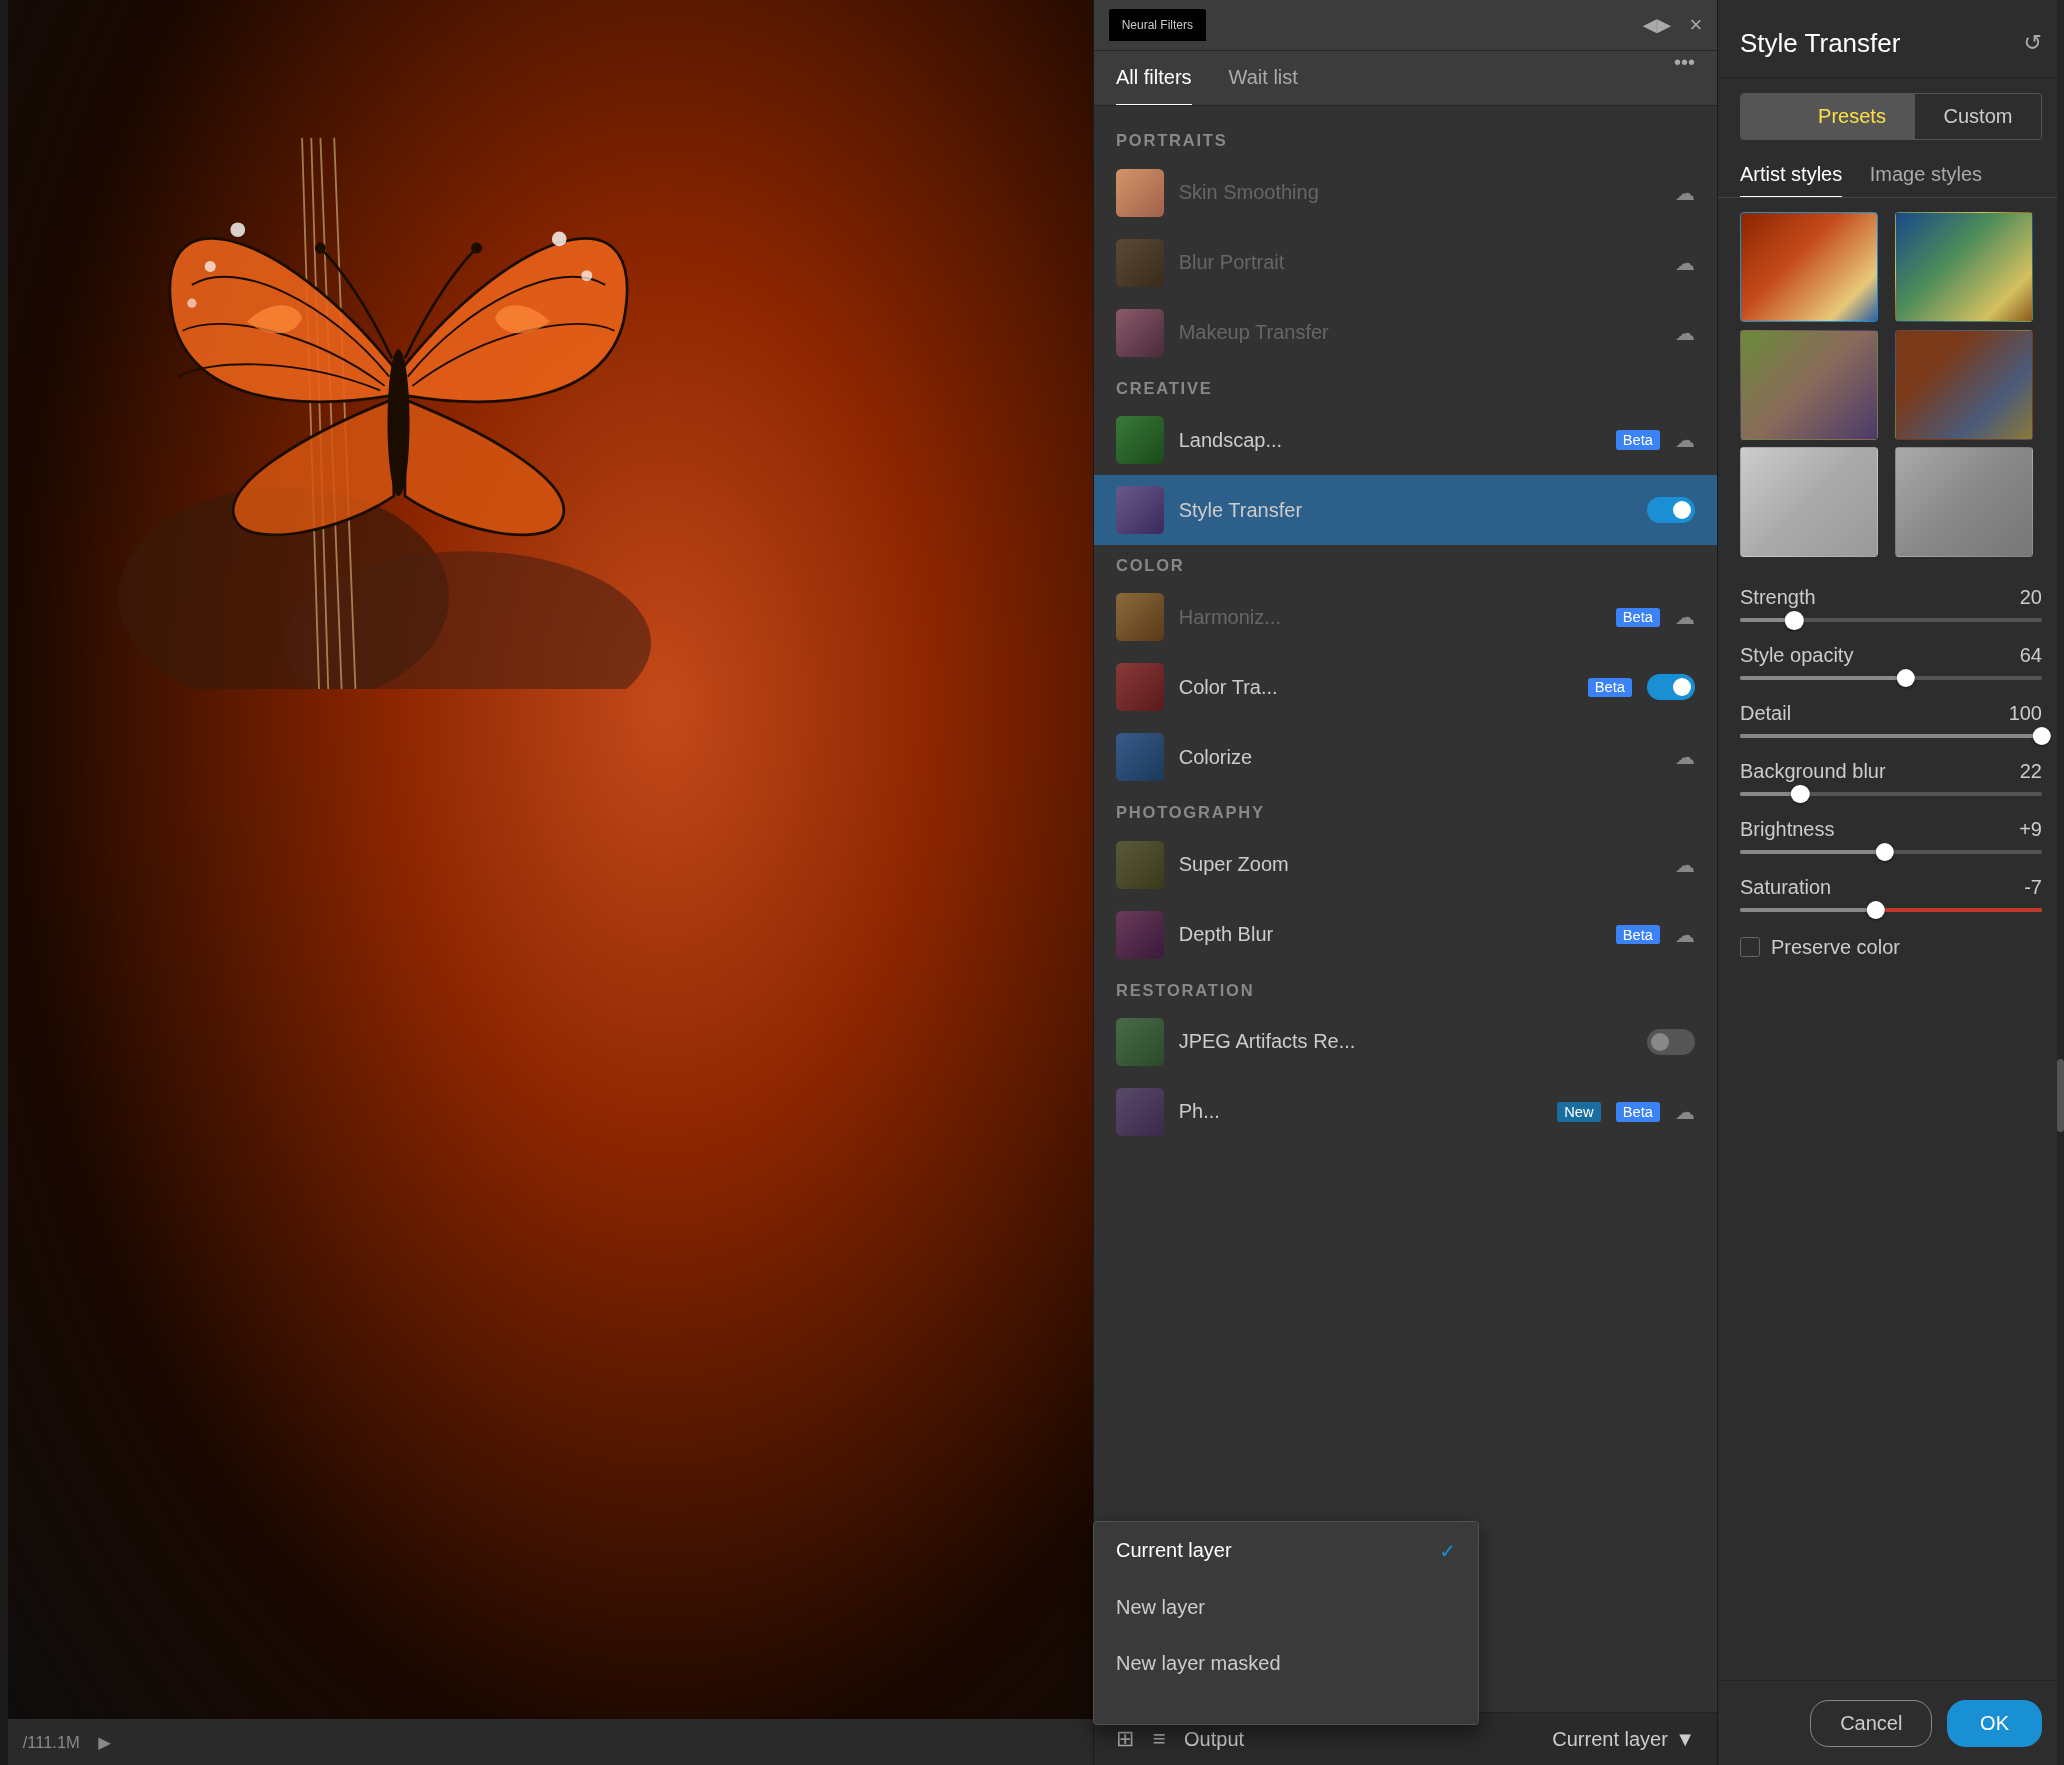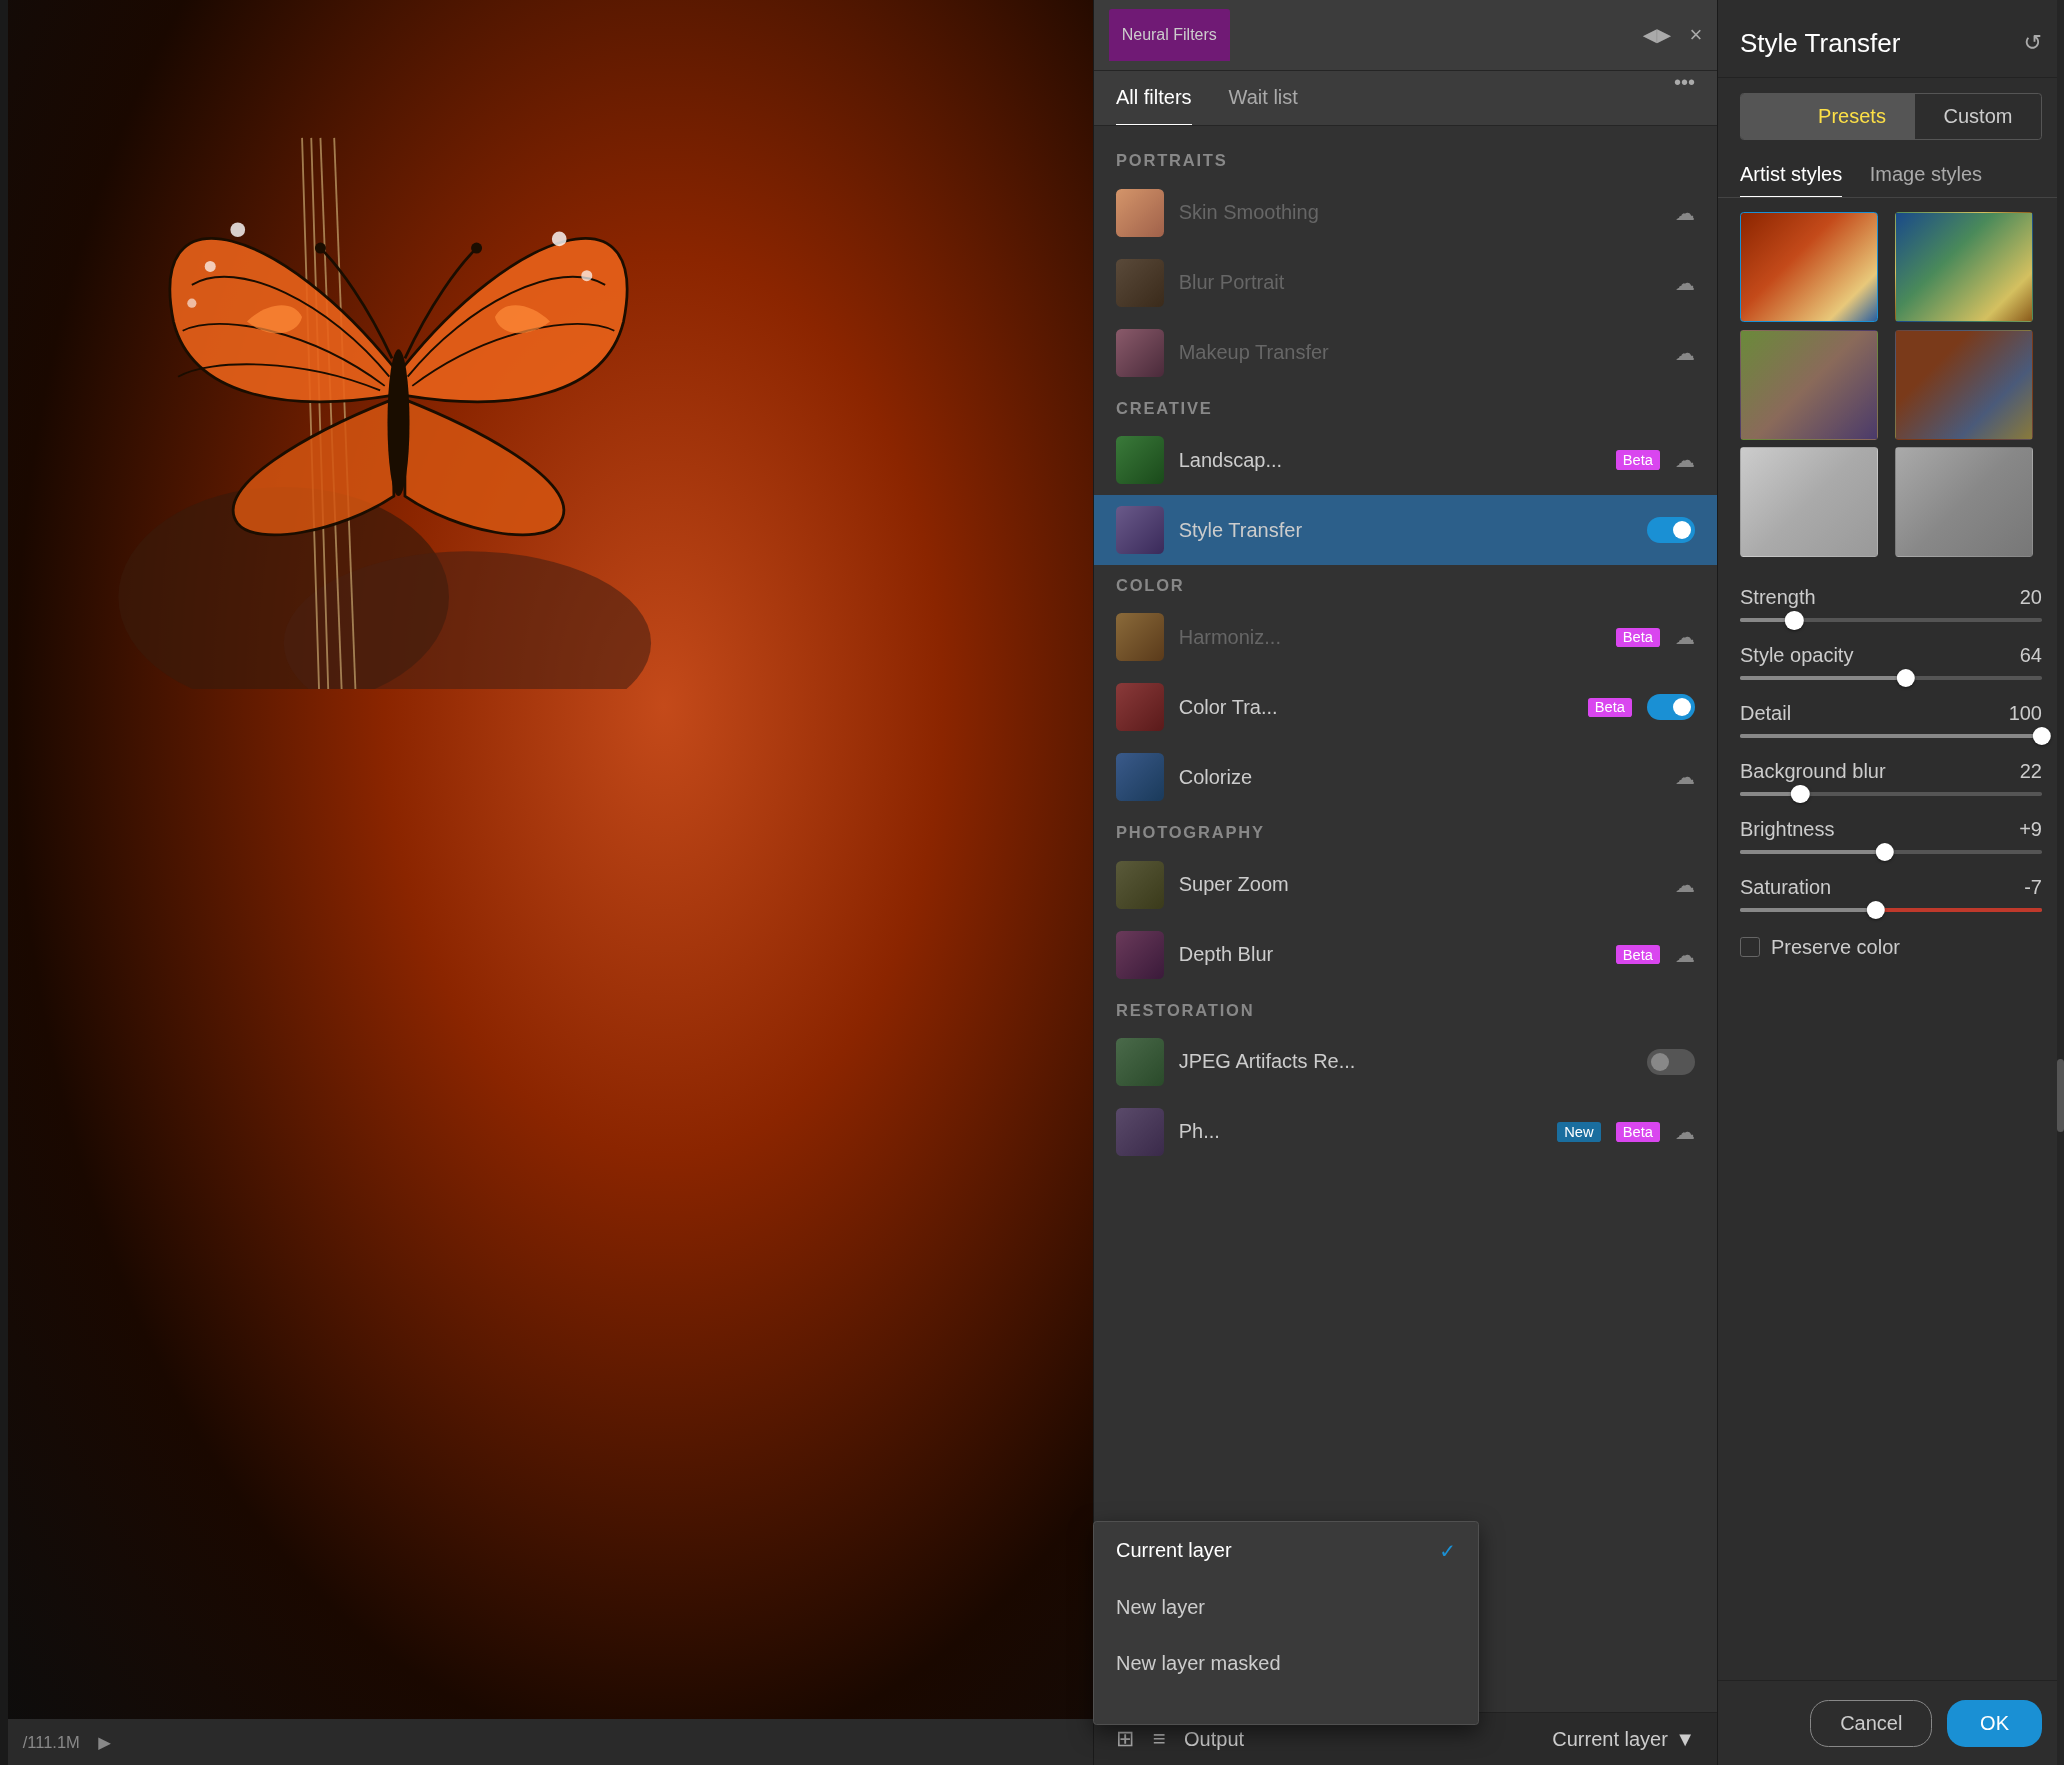--- a/index.html
+++ b/index.html
@@ -50,24 +50,24 @@
 
     .panel-header {
       background: #3c3c3c;
       padding: 9.2px 14.7px;
       display: flex;
       align-items: center;
       justify-content: space-between;
       border-bottom: 0.9px solid #252525;
     }
     .panel-title-tab {
-      background: #701a75;
-      color: #cccccc;
-      padding: 17px 13px;
-      font-size: 16px;
+      background: #000000;
+      color: #cccccc;
+      padding: 9px 13px;
+      font-size: 12px;
       border-radius: 2.8px 2.8px 0 0;
     }
     .close-x {
       color: #aaa;
       font-size: 22px;
       cursor: pointer;
     }
     .panel-arrows {
       color: #aaa;
       font-size: 18.4px;
@@ -148,21 +148,21 @@
     .ft-ph { background: linear-gradient(135deg, #5a4a6a, #3a2a4a); }
 
     .filter-name {
       color: #cccccc;
       font-size: 20px;
       flex: 1;
     }
     .filter-name.disabled { color: #666666; }
 
     .badge {
-      background: #d946ef;
+      background: #3b82f6;
       color: #ffffff;
       font-size: 14.7px;
       padding: 1.8px 7.3px;
       border-radius: 2.8px;
     }
     .badge.new-badge {
       background: #1a6e9f;
     }
 
     .cloud-icon {

